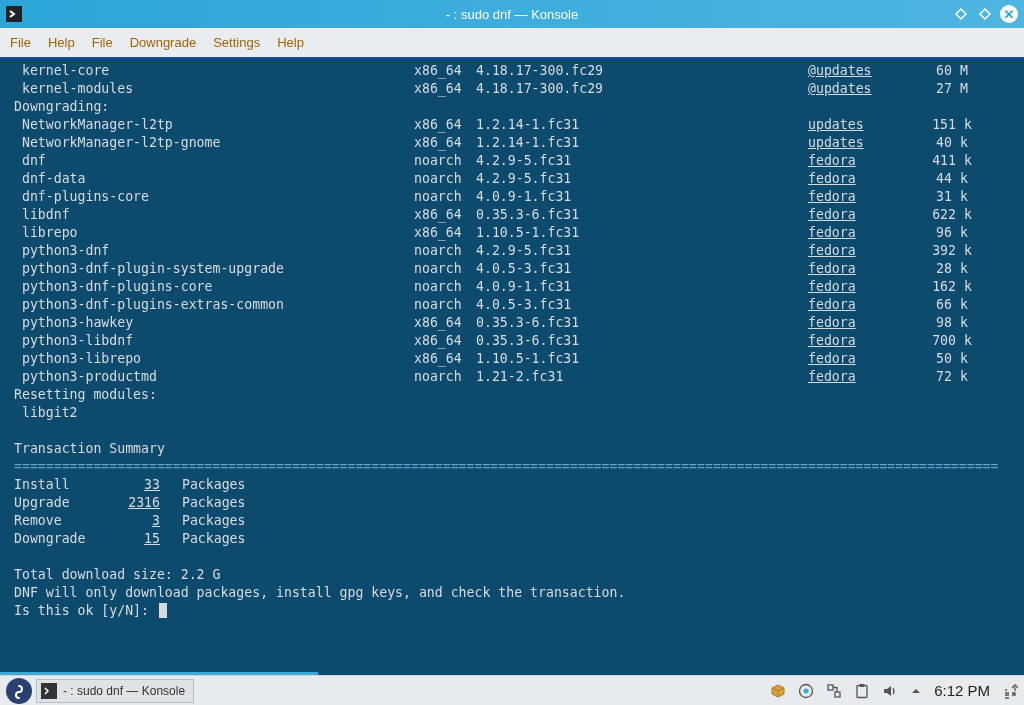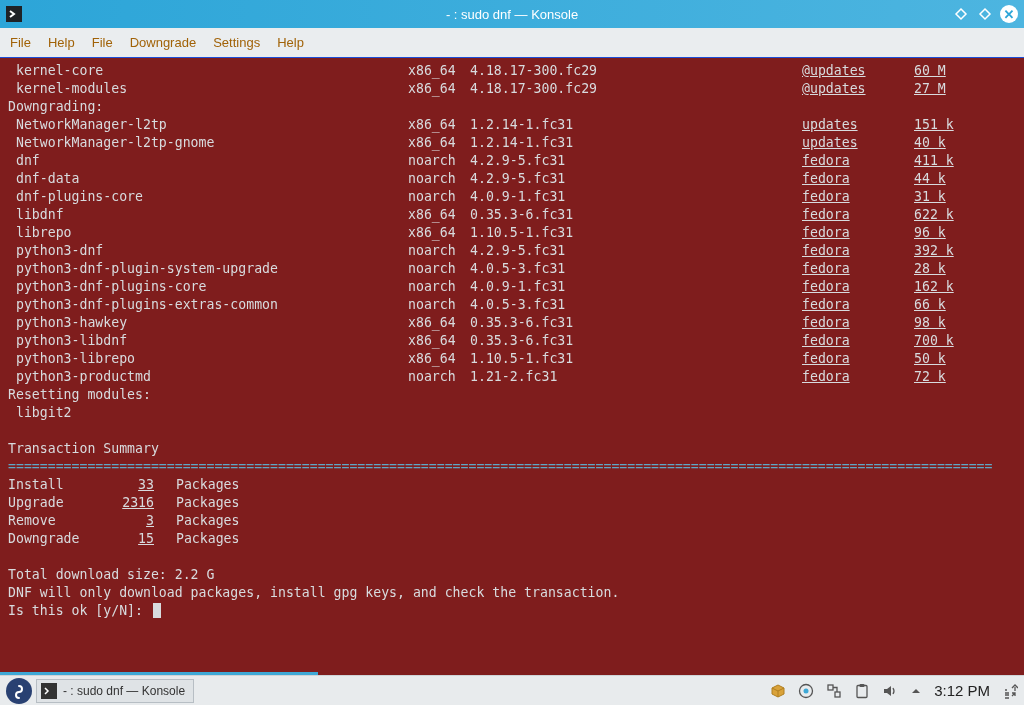--- a/index.html
+++ b/index.html
@@ -55,37 +55,37 @@
   display: flex;
   align-items: center;
   padding: 0 10px;
   gap: 17px;
   font-size: 13px;
   color: #a16207;
   border-bottom: 1px solid #1d4ed8;
 }
 .menubar .menu-item { cursor: default; }
 .terminal {
-  background: #7f1d1d;
+  background: #0c4a6e;
   height: calc(100% - 28px - 30px - 30px);
-  padding: 4px 6px 6px 8px;
+  padding: 4px 6px 6px 14px;
   color: #d8dbde;
   font-family: "DejaVu Sans Mono", "Liberation Mono", monospace;
   font-size: 13.2px;
   line-height: 18px;
   white-space: pre;
   overflow: hidden;
   position: relative;
 }
 .terminal .row { display: flex; }
 .c-pkg   { width: 400px; display: inline-block; overflow: hidden; }
 .c-arch  { width: 62px; display: inline-block; }
 .c-ver   { width: 332px; display: inline-block; }
 .c-repo  { width: 112px; display: inline-block; text-decoration: underline; }
-.c-size  { width: 64px; display: inline-block; text-align: left; text-decoration: underline; }
+.c-size  { width: 64px; display: inline-block; text-align: center; }
 .hrule { color: #5fa7c6; letter-spacing: 0; overflow: hidden; text-overflow: clip; }
 .summary-row { display: flex; gap: 10px; }
 .s-act { width: 85px; }
 .s-num { width: 55px; text-align: right; padding-right: 4px; text-decoration: underline;}
 .cursor {
   display: inline-block; width: 8px; height: 15px;
   background: #d8dbde; vertical-align: text-bottom; margin-left: 2px;
 }
 .scroll-underline {
   position: absolute;
@@ -223,21 +223,21 @@
         <svg width="16" height="16" viewBox="0 0 16 16">
           <path d="M2 6 H5 L9 3 V13 L5 10 H2 Z" fill="#555"></path>
           <path d="M11 5 Q13 8 11 11" fill="none" stroke="#555" stroke-width="1.3"></path>
         </svg>
       </span>
     <span>
         <svg width="12" height="12" viewBox="0 0 12 12">
           <path d="M2 8 L6 4 L10 8 Z" fill="#555"></path>
         </svg>
       </span>
-    <span class="clock">3:12 PM</span>
+    <span class="clock">6:12 PM</span>
     <span>
         <svg width="16" height="16" viewBox="0 0 16 16">
           <path d="M3 10 H7 M3 13 H7 M13 6 V2 M10 3 L13 0 L16 3" stroke="#555" fill="none" stroke-width="1.3" transform="translate(0,2)"></path>
           <path d="M9 6 H13 M9 3 H11" stroke="#555" stroke-width="1.3" transform="translate(-6,4)"></path>
           <path d="M12 13 L12 9 M9 10 L12 7 L15 10" stroke="#555" fill="none" stroke-width="1.3" transform="rotate(45 12 10)" opacity="0"></path>
           <path d="M3 6 L6 3 M3 3 H6 V6" stroke="#555" fill="none" stroke-width="1.3" transform="translate(7,7)"></path>
           <path d="M13 3 L10 6 M13 6 V3 H10" stroke="#555" fill="none" stroke-width="1.3" transform="translate(-7,-1)" opacity="0"></path>
         </svg>
       </span>
   </div>

